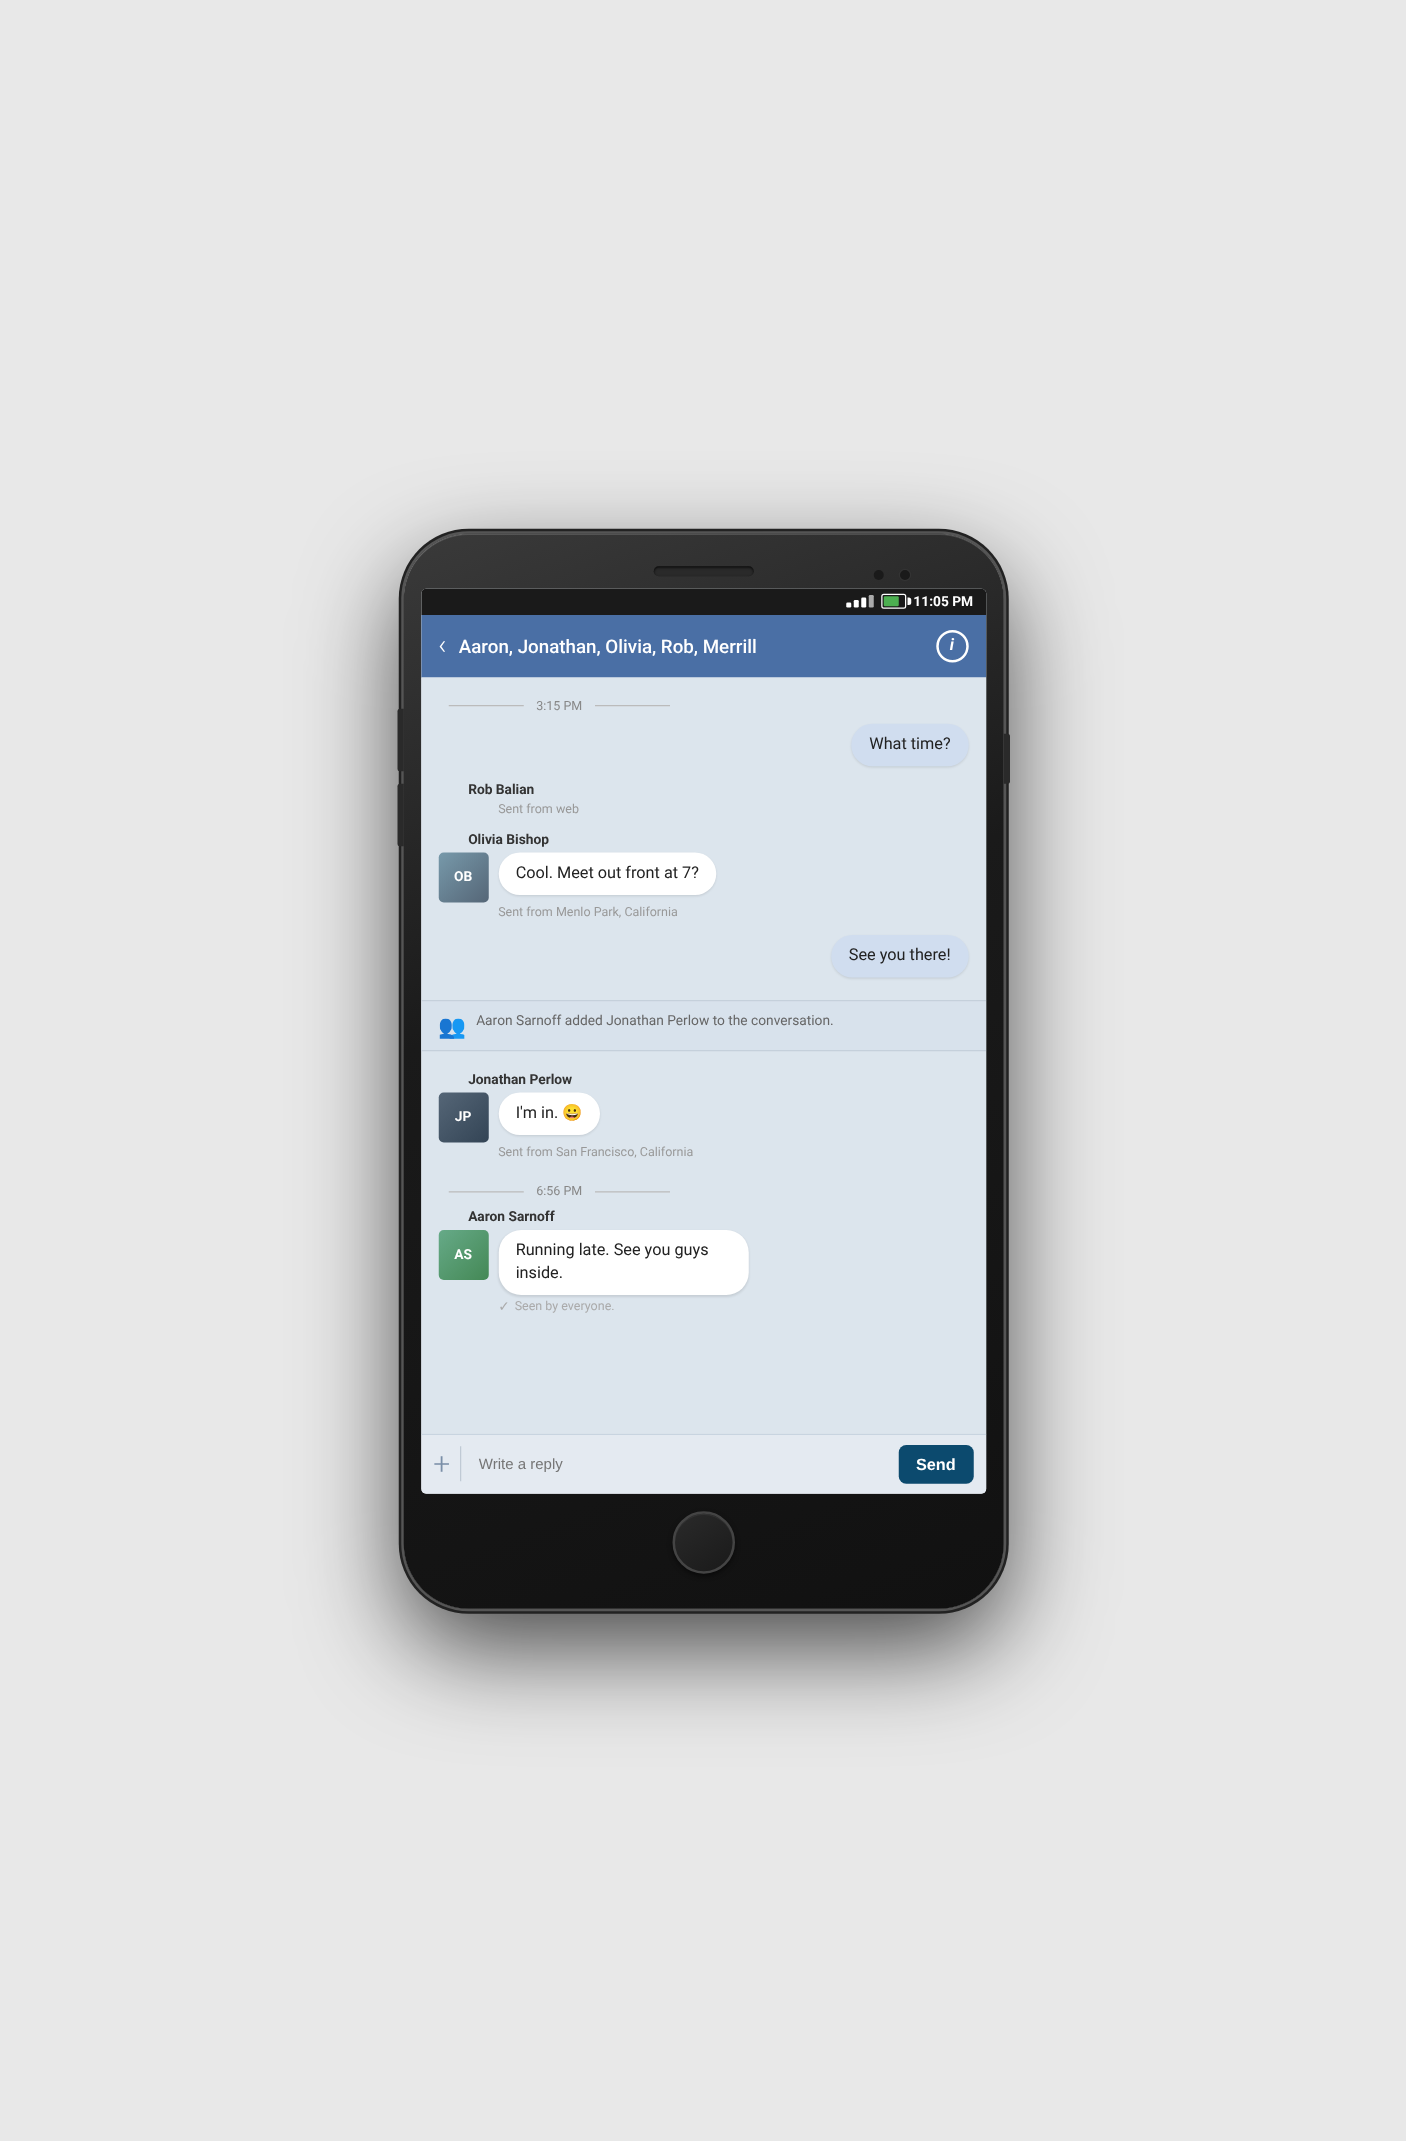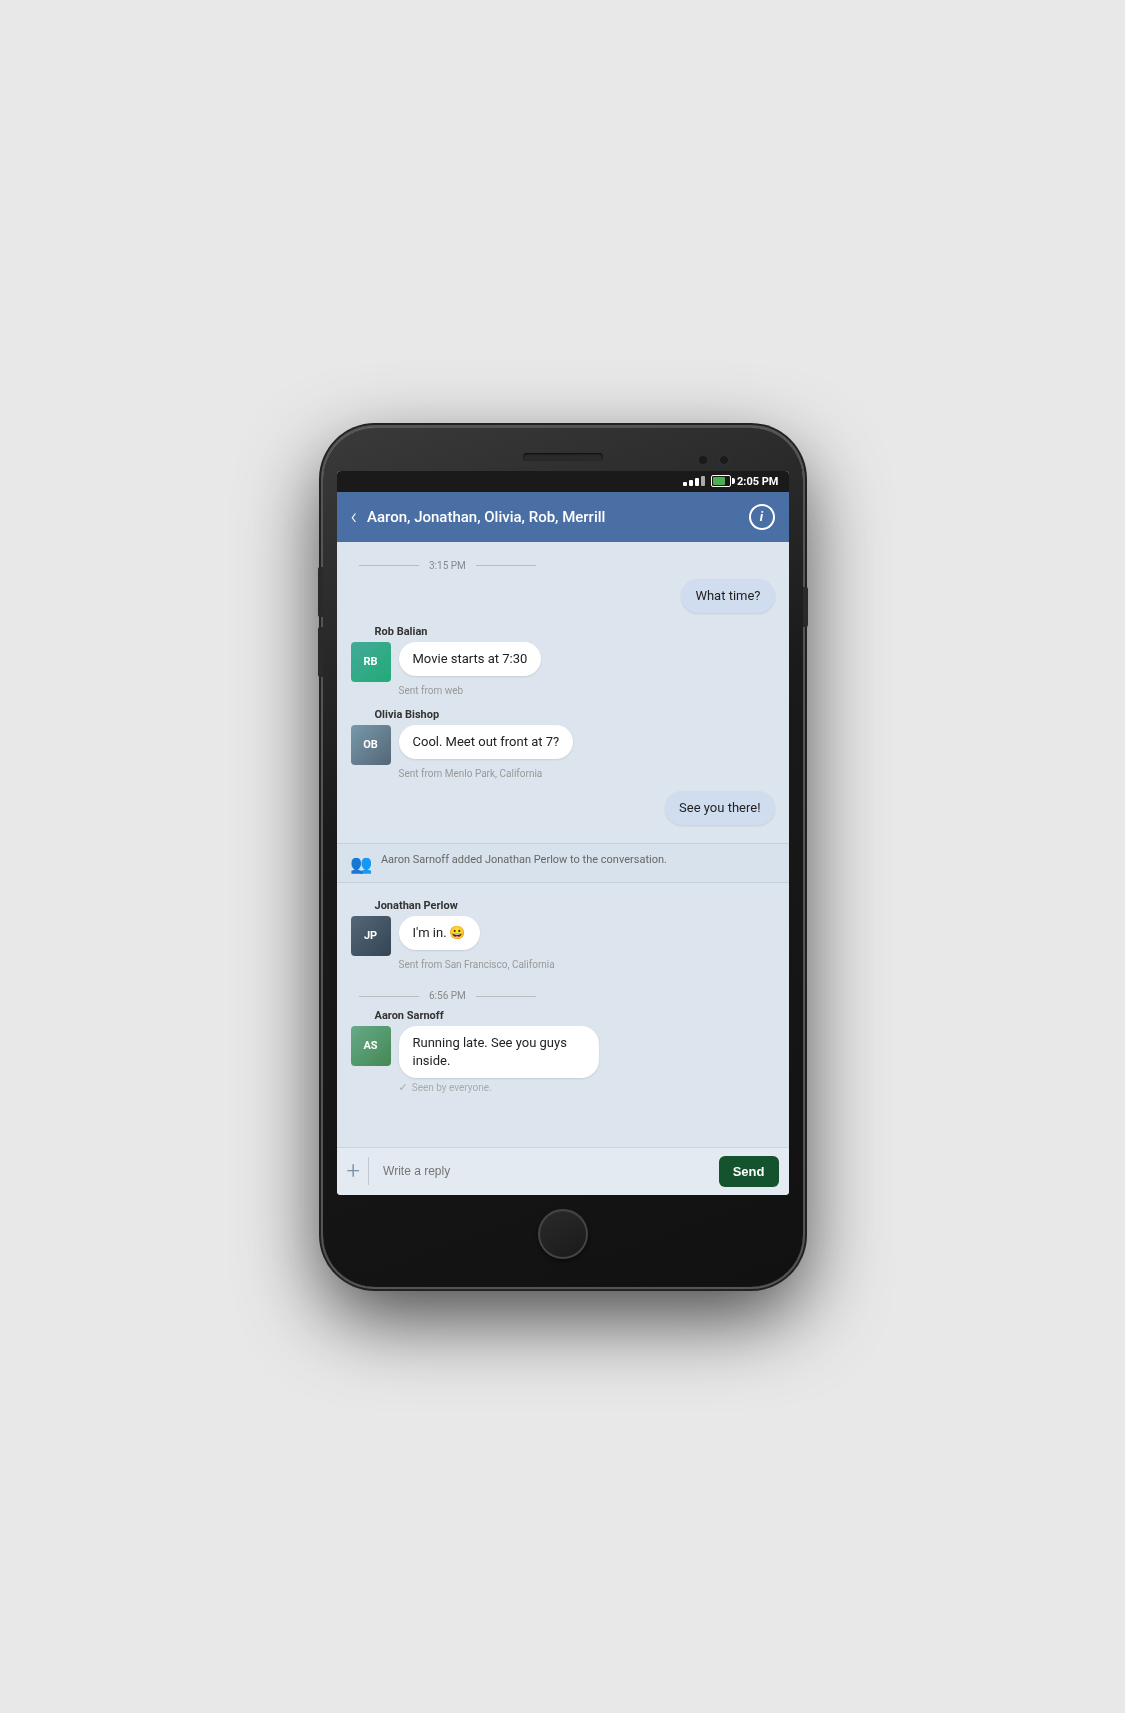--- a/index.html
+++ b/index.html
@@ -347,21 +347,21 @@
       flex: 1;
       background: transparent;
       border: none;
       outline: none;
       font-size: 12px;
       color: #aaa;
       padding: 4px 6px;
     }
 
     .send-btn {
-      background: #14532d;
+      background: #0c4a6e;
       color: white;
       border: none;
       border-radius: 6px;
       padding: 8px 14px;
       font-size: 13px;
       font-weight: bold;
       cursor: pointer;
       flex-shrink: 0;
     }
 
@@ -419,47 +419,41 @@
     <div class="status-bar">
       <div class="signal-bars">
         <div class="signal-bar" style="height: 4px;"></div>
         <div class="signal-bar" style="height: 6px;"></div>
         <div class="signal-bar" style="height: 8px;"></div>
         <div class="signal-bar" style="height: 10px; background: #aaa;"></div>
       </div>
       <div class="battery-icon">
         <div class="battery-fill"></div>
       </div>
-      <span class="status-time">2:05 PM</span>
+      <span class="status-time">11:05 PM</span>
     </div>
 
     <div class="app-header">
       <div class="back-btn">‹</div>
       <div class="header-title">Aaron, Jonathan, Olivia, Rob, Merrill</div>
       <div class="info-btn">i</div>
     </div>
 
     <div class="chat-area">
 
       <div class="timestamp-divider">
         <span>3:15 PM</span>
       </div>
 
       <div class="sent-row">
         <div class="bubble-sent">What time?</div>
       </div>
 
       <div class="message-group">
         <div class="sender-name">Rob Balian</div>
-        <div class="message-row">
-          <div class="avatar avatar-rob">
-            <span style="font-size:11px; color:white; font-weight:bold;">RB</span>
-          </div>
-          <div class="bubble">Movie starts at 7:30</div>
-        </div>
         <div class="sub-label">Sent from web</div>
       </div>
 
       <div class="message-group">
         <div class="sender-name">Olivia Bishop</div>
         <div class="message-row">
           <div class="avatar avatar-olivia">
             <span style="font-size:11px; color:white; font-weight:bold;">OB</span>
           </div>
           <div class="bubble">Cool. Meet out front at 7?</div>

